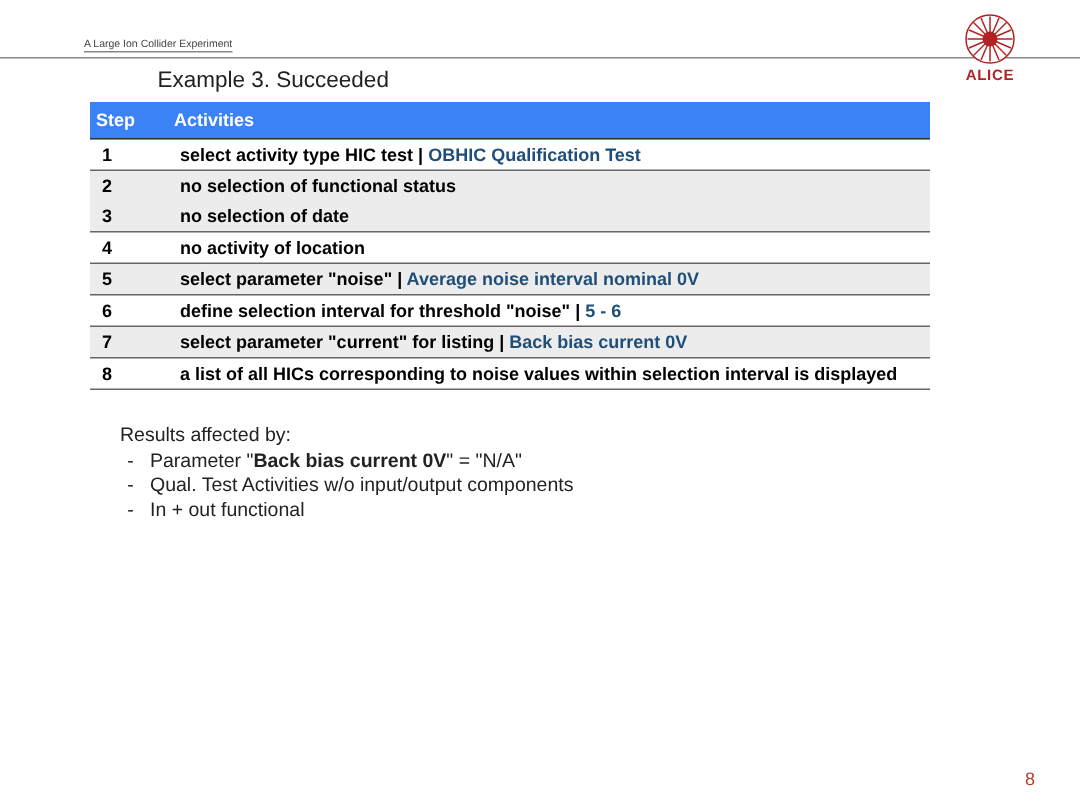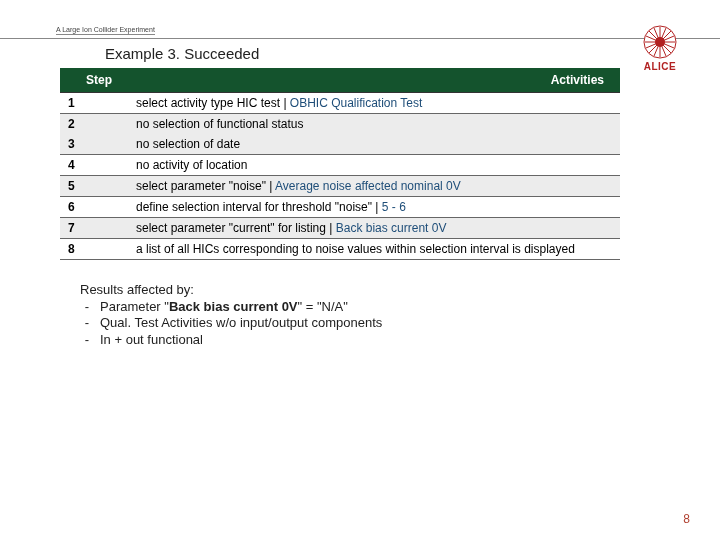--- a/index.html
+++ b/index.html
@@ -21,21 +21,21 @@
     font-size: 7px;
     color: #444444;
     border-bottom: 1px solid #888888;
     display: inline-block;
     padding-bottom: 1px;
     margin-bottom: 1px;
   }
   .logo {
     position: absolute;
     right: 42px;
-    top: 24px;
+    top: 8px;
     text-align: center;
     margin-left: 14px;
   }
   .logo svg {
     display: block;
     margin: 0 auto;
   }
   .logo-text {
     font-size: 10px;
     font-weight: bold;
@@ -50,44 +50,44 @@
     margin-left: 31px;
   }
 
   table.steps {
     border-collapse: collapse;
     margin-left: 60px;
     width: 560px;
     font-size: 12px;
   }
   table.steps th {
-    text-align: right;
-    font-weight: bold;
-    background: #14532d;
+    text-align: left;
+    font-weight: bold;
+    background: #3b82f6;
     color: #ffffff;
-    padding: 5px 16px;
+    padding: 5px 4px;
     border-bottom: 1px solid #333333;
   }
   table.steps td {
     padding: 3px 8px;
     vertical-align: top;
     border-bottom: 1px solid #666666;
   }
   table.steps td.no-border {
     border-bottom: none;
   }
   table.steps tr.odd { background: #ffffff; }
   table.steps tr.even { background: #ececec; }
   table.steps th:first-child,
   table.steps td:first-child {
     width: 36px;
     font-weight: bold;
   }
   table.steps td.desc {
-    font-weight: normal;
+    font-weight: bold;
   }
   .after { color: #1f4e79; }
 
   .results {
     margin-left: 80px;
     margin-top: 22px;
     font-size: 13px;
     color: #222222;
   }
   .results-heading {
@@ -168,21 +168,21 @@
   <tr class="odd">
     <td>4</td>
     <td class="desc">
       <span>no activity of location</span>
     </td>
   </tr>
 
   <tr class="even">
     <td>5</td>
     <td class="desc">
-      <span>select parameter "noise"</span><span> | </span><span class="after">Average noise affected nominal 0V</span>
+      <span>select parameter "noise"</span><span> | </span><span class="after">Average noise interval nominal 0V</span>
     </td>
   </tr>
 
   <tr class="odd">
     <td>6</td>
     <td class="desc">
       <span>define selection interval for threshold "noise"</span><span> | </span><span class="after">5 - 6</span>
     </td>
   </tr>
 

